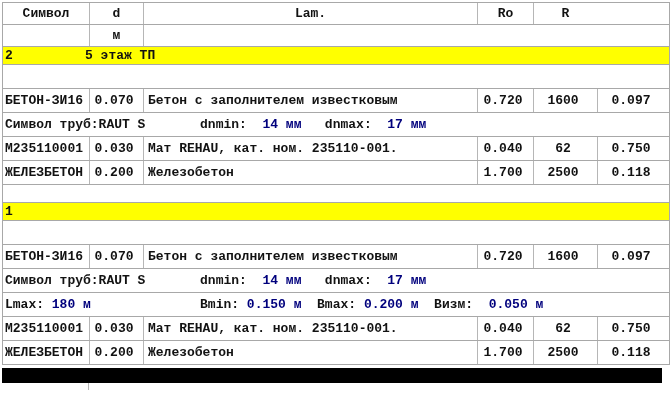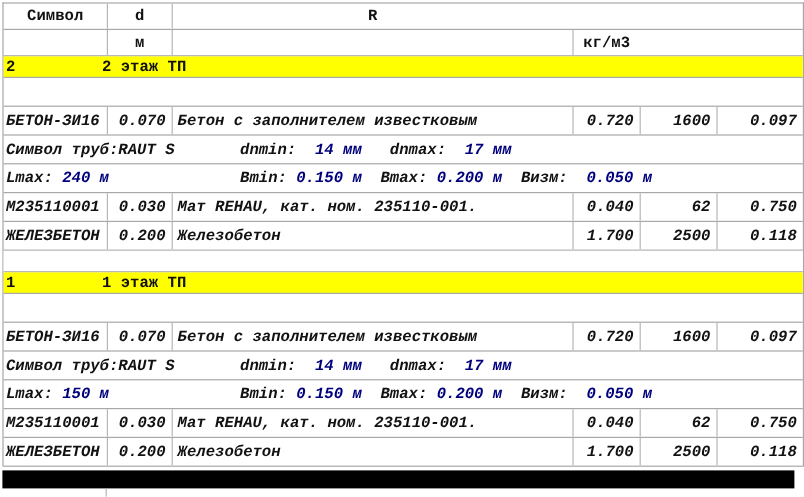--- a/index.html
+++ b/index.html
@@ -12,67 +12,67 @@
     font-family:"Liberation Mono","DejaVu Sans Mono",monospace;
     font-size:13px;font-weight:bold;color:var(--text);
   }
   .tbl{margin:2px 0 0 2px;width:666px;border-left:1px solid var(--border);border-right:1px solid var(--border);border-top:1px solid var(--border);}
   .row{box-sizing:border-box;border-bottom:1px solid var(--border);white-space:pre;overflow:hidden;}
   .cells{display:grid;grid-template-columns:86px 54px 334px 56px 64px 72px;}
   .cells > .c{box-sizing:border-box;border-left:1px solid var(--vborder);line-height:23px;overflow:hidden;}
   .cells > .c:first-child{border-left:none;}
   .head > .c{line-height:21px;}
   .rowh{height:22px;}
-  .rowt{height:24px;line-height:23px;font-style:italic;}
+  .rowt{height:24px;line-height:23px;}
   .rowy{height:18px;line-height:17px;background:var(--highlight);display:flex;}
   .rowg{height:18px;background:var(--bg);}
   .ctr{text-align:center;}
-  .r{text-align:right;padding-right:5px;}
+  .r{text-align:center;padding-right:5px;}
   .lp{padding-left:2px;}
   .lp4{padding-left:4px;}
   .num{width:80px;padding-left:2px;flex:none;}
   .val{color:var(--value);margin-top:16px;}
   .flat{padding-left:2px;}
   .black-bar{margin:3px 0 0 2px;width:660px;height:15px;background:var(--bar);}
   .remnant{margin-left:88px;width:1px;height:7px;background:var(--vborder);}
 </style>
 </head>
 <body>
 
 <div class="tbl">
 
   <div class="row rowh cells head">
     <div class="c ctr">Символ</div>
     <div class="c ctr">d</div>
+    <div class="c ctr">Lam.</div>
+    <div class="c ctr">Ro</div>
     <div class="c ctr">R</div>
   </div>
   <div class="row rowh cells head">
     <div class="c ctr"></div>
     <div class="c ctr">м</div>
     <div class="c ctr"></div>
-    <div class="c ctr">кг/м3</div>
   </div>
 
   <div class="row rowy">
     <span class="num">2</span>
-    <span>2 этаж ТП</span>
+    <span>5 этаж ТП</span>
   </div>
   <div class="row rowt flat">
     
   </div>
   <div class="row rowt cells">
     <div class="c lp">БЕТОН-ЗИ16</div>
     <div class="c r">0.070</div>
     <div class="c lp4">Бетон с заполнителем известковым</div>
     <div class="c r">0.720</div>
     <div class="c r">1600</div>
     <div class="c r">0.097</div>
   </div>
   <div class="row rowt flat"><span>Символ труб:RAUT S       dnmin:  </span><span class="val">14 мм</span><span>   dnmax:  </span><span class="val">17 мм</span></div>
-  <div class="row rowt flat"><span>Lmax: </span><span class="val">240 м</span><span>              Bmin: </span><span class="val">0.150 м</span><span>  Bmax: </span><span class="val">0.200 м</span><span>  Визм:  </span><span class="val">0.050 м</span></div>
   <div class="row rowt cells">
     <div class="c lp">М235110001</div>
     <div class="c r">0.030</div>
     <div class="c lp4">Мат REHAU, кат. ном. 235110-001.</div>
     <div class="c r">0.040</div>
     <div class="c r">62</div>
     <div class="c r">0.750</div>
   </div>
   <div class="row rowt cells">
     <div class="c lp">ЖЕЛЕЗБЕТОН</div>
@@ -80,35 +80,34 @@
     <div class="c lp4">Железобетон</div>
     <div class="c r">1.700</div>
     <div class="c r">2500</div>
     <div class="c r">0.118</div>
   </div>
 
   <div class="row rowg"></div>
 
   <div class="row rowy">
     <span class="num">1</span>
-    <span>1 этаж ТП</span>
   </div>
   <div class="row rowt flat">
     
   </div>
   <div class="row rowt cells">
     <div class="c lp">БЕТОН-ЗИ16</div>
     <div class="c r">0.070</div>
     <div class="c lp4">Бетон с заполнителем известковым</div>
     <div class="c r">0.720</div>
     <div class="c r">1600</div>
     <div class="c r">0.097</div>
   </div>
   <div class="row rowt flat"><span>Символ труб:RAUT S       dnmin:  </span><span class="val">14 мм</span><span>   dnmax:  </span><span class="val">17 мм</span></div>
-  <div class="row rowt flat"><span>Lmax: </span><span class="val">150 м</span><span>              Bmin: </span><span class="val">0.150 м</span><span>  Bmax: </span><span class="val">0.200 м</span><span>  Визм:  </span><span class="val">0.050 м</span></div>
+  <div class="row rowt flat"><span>Lmax: </span><span class="val">180 м</span><span>              Bmin: </span><span class="val">0.150 м</span><span>  Bmax: </span><span class="val">0.200 м</span><span>  Визм:  </span><span class="val">0.050 м</span></div>
   <div class="row rowt cells">
     <div class="c lp">М235110001</div>
     <div class="c r">0.030</div>
     <div class="c lp4">Мат REHAU, кат. ном. 235110-001.</div>
     <div class="c r">0.040</div>
     <div class="c r">62</div>
     <div class="c r">0.750</div>
   </div>
   <div class="row rowt cells">
     <div class="c lp">ЖЕЛЕЗБЕТОН</div>

